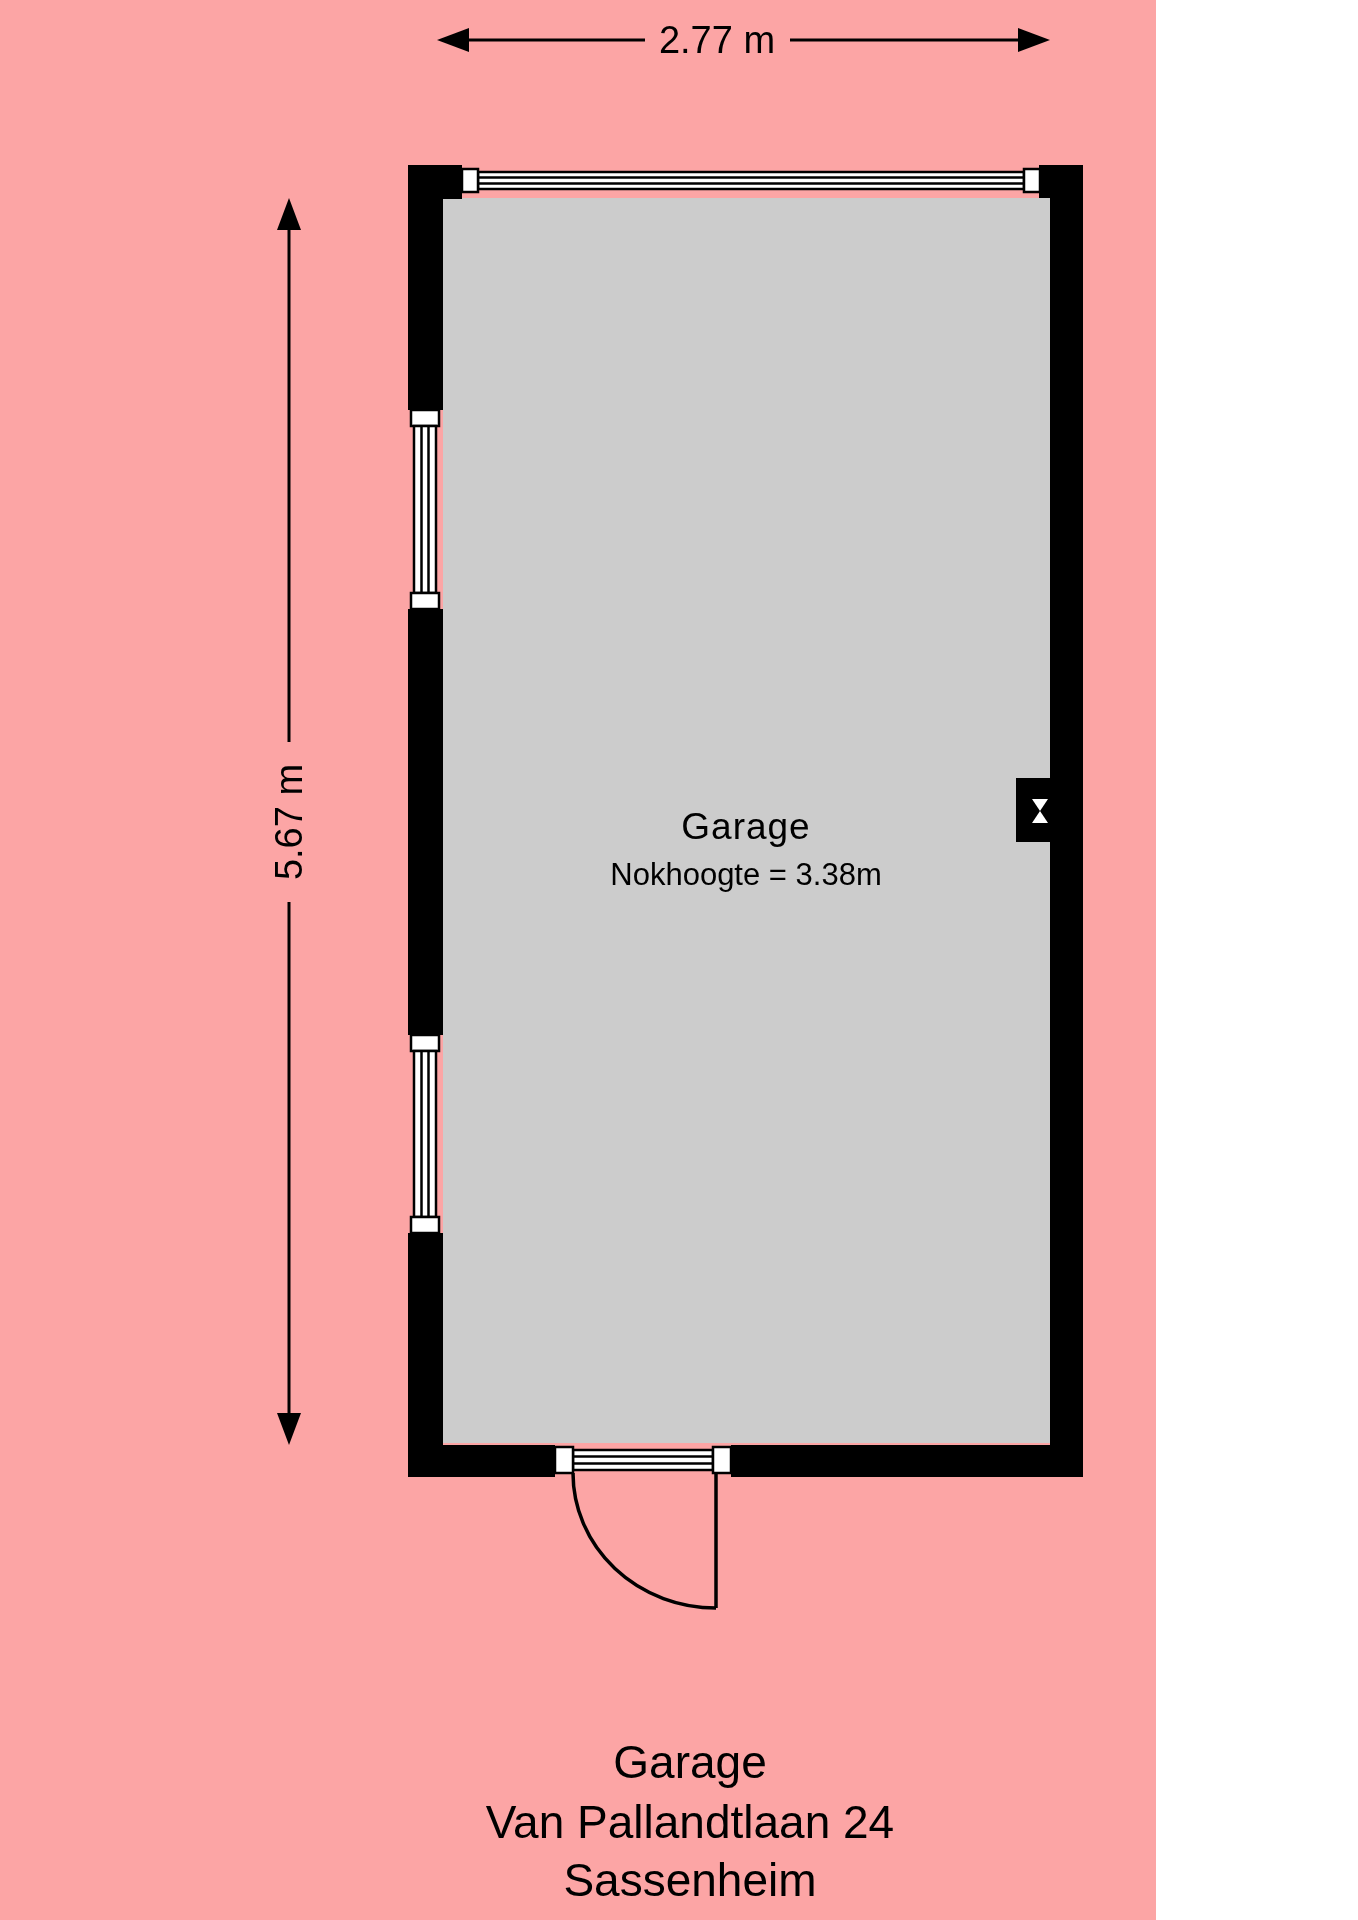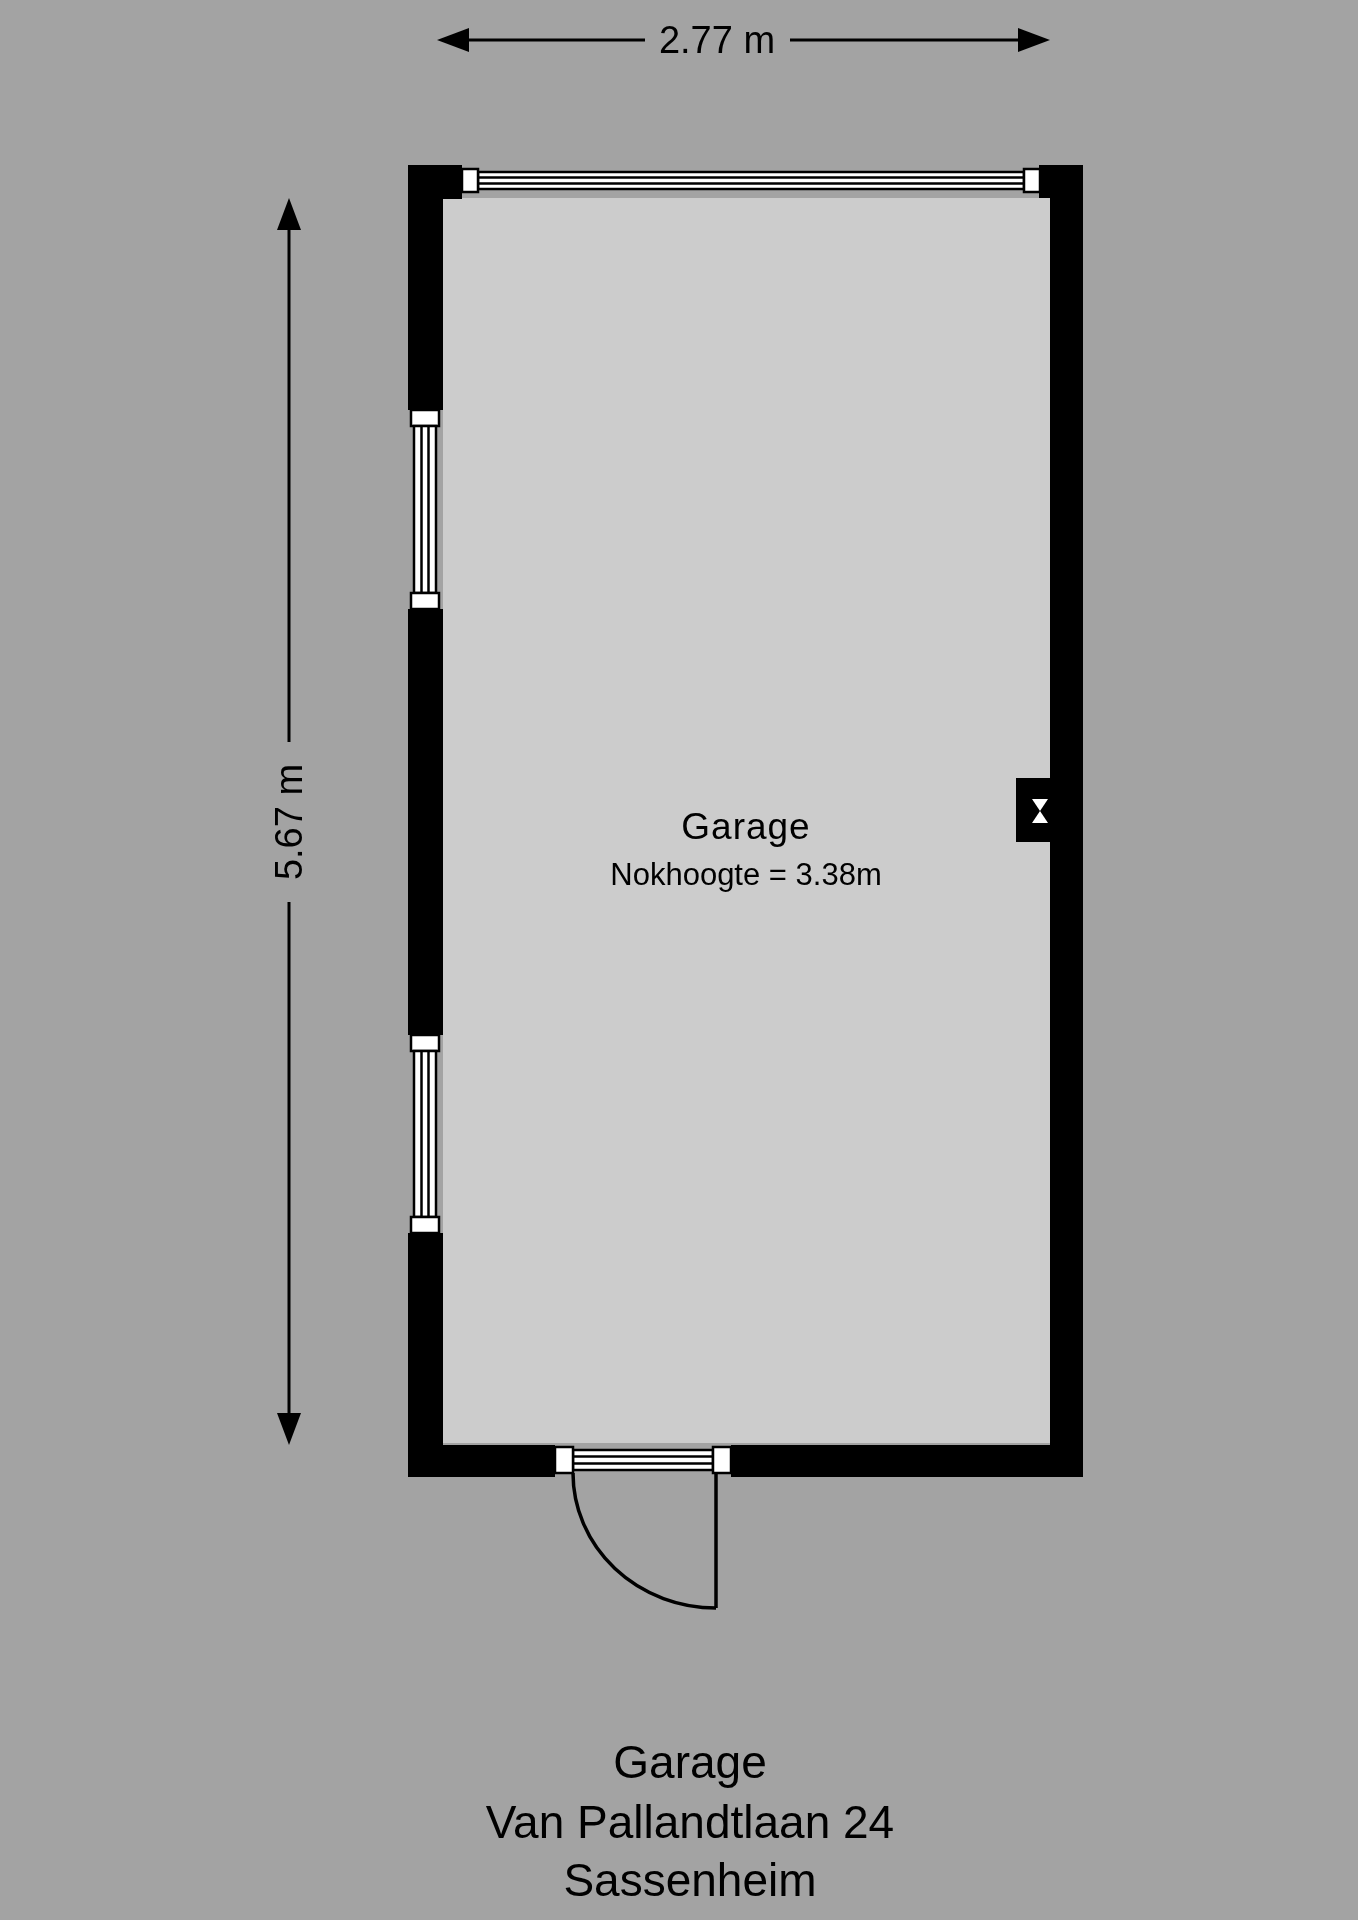--- a/index.html
+++ b/index.html
@@ -1,21 +1,21 @@
 <!DOCTYPE html>
 <html><head>
 <meta charset="utf-8">
 <style>
   html, body { margin: 0; padding: 0; }
   body { background: #ffffff; }
   .page {
     position: relative;
-    width: 1358px;
+    width: 1156px;
     height: 1920px;
-    background: #a3a3a3;
+    background: #fca5a5;
     overflow: hidden;
   }
   svg text {
     font-family: "Liberation Sans", sans-serif;
     fill: #000000;
   }
   .dim-text { font-size: 38px; }
   .room-name { font-size: 37px; letter-spacing: 1px; }
   .room-detail { font-size: 31px; }
   .caption-text { font-size: 46px; }

